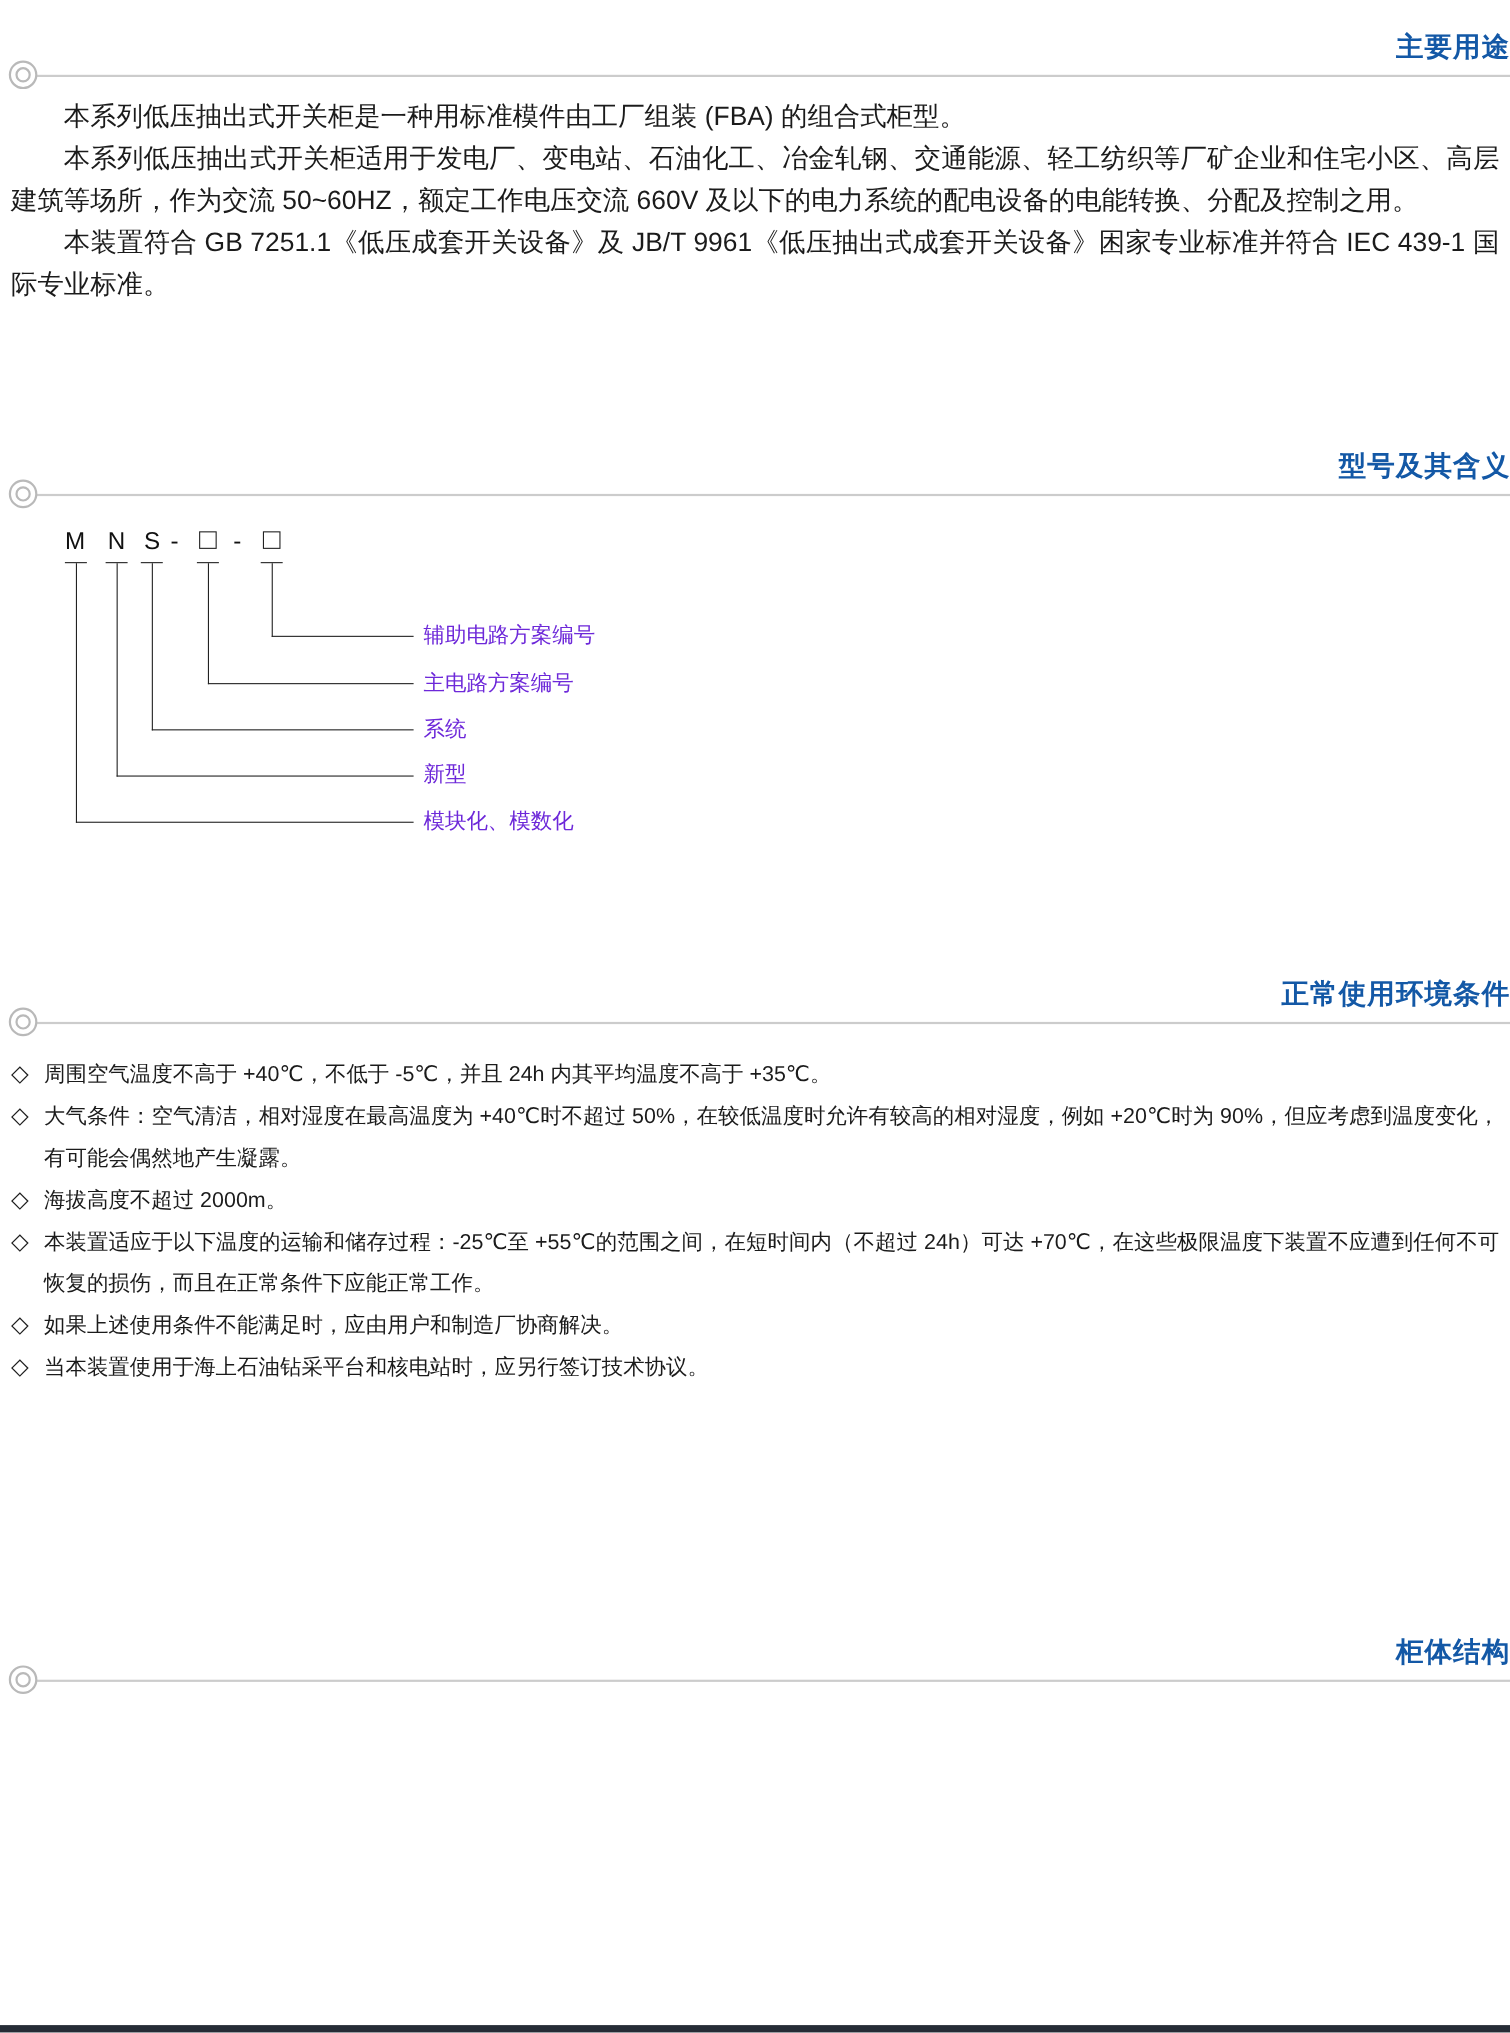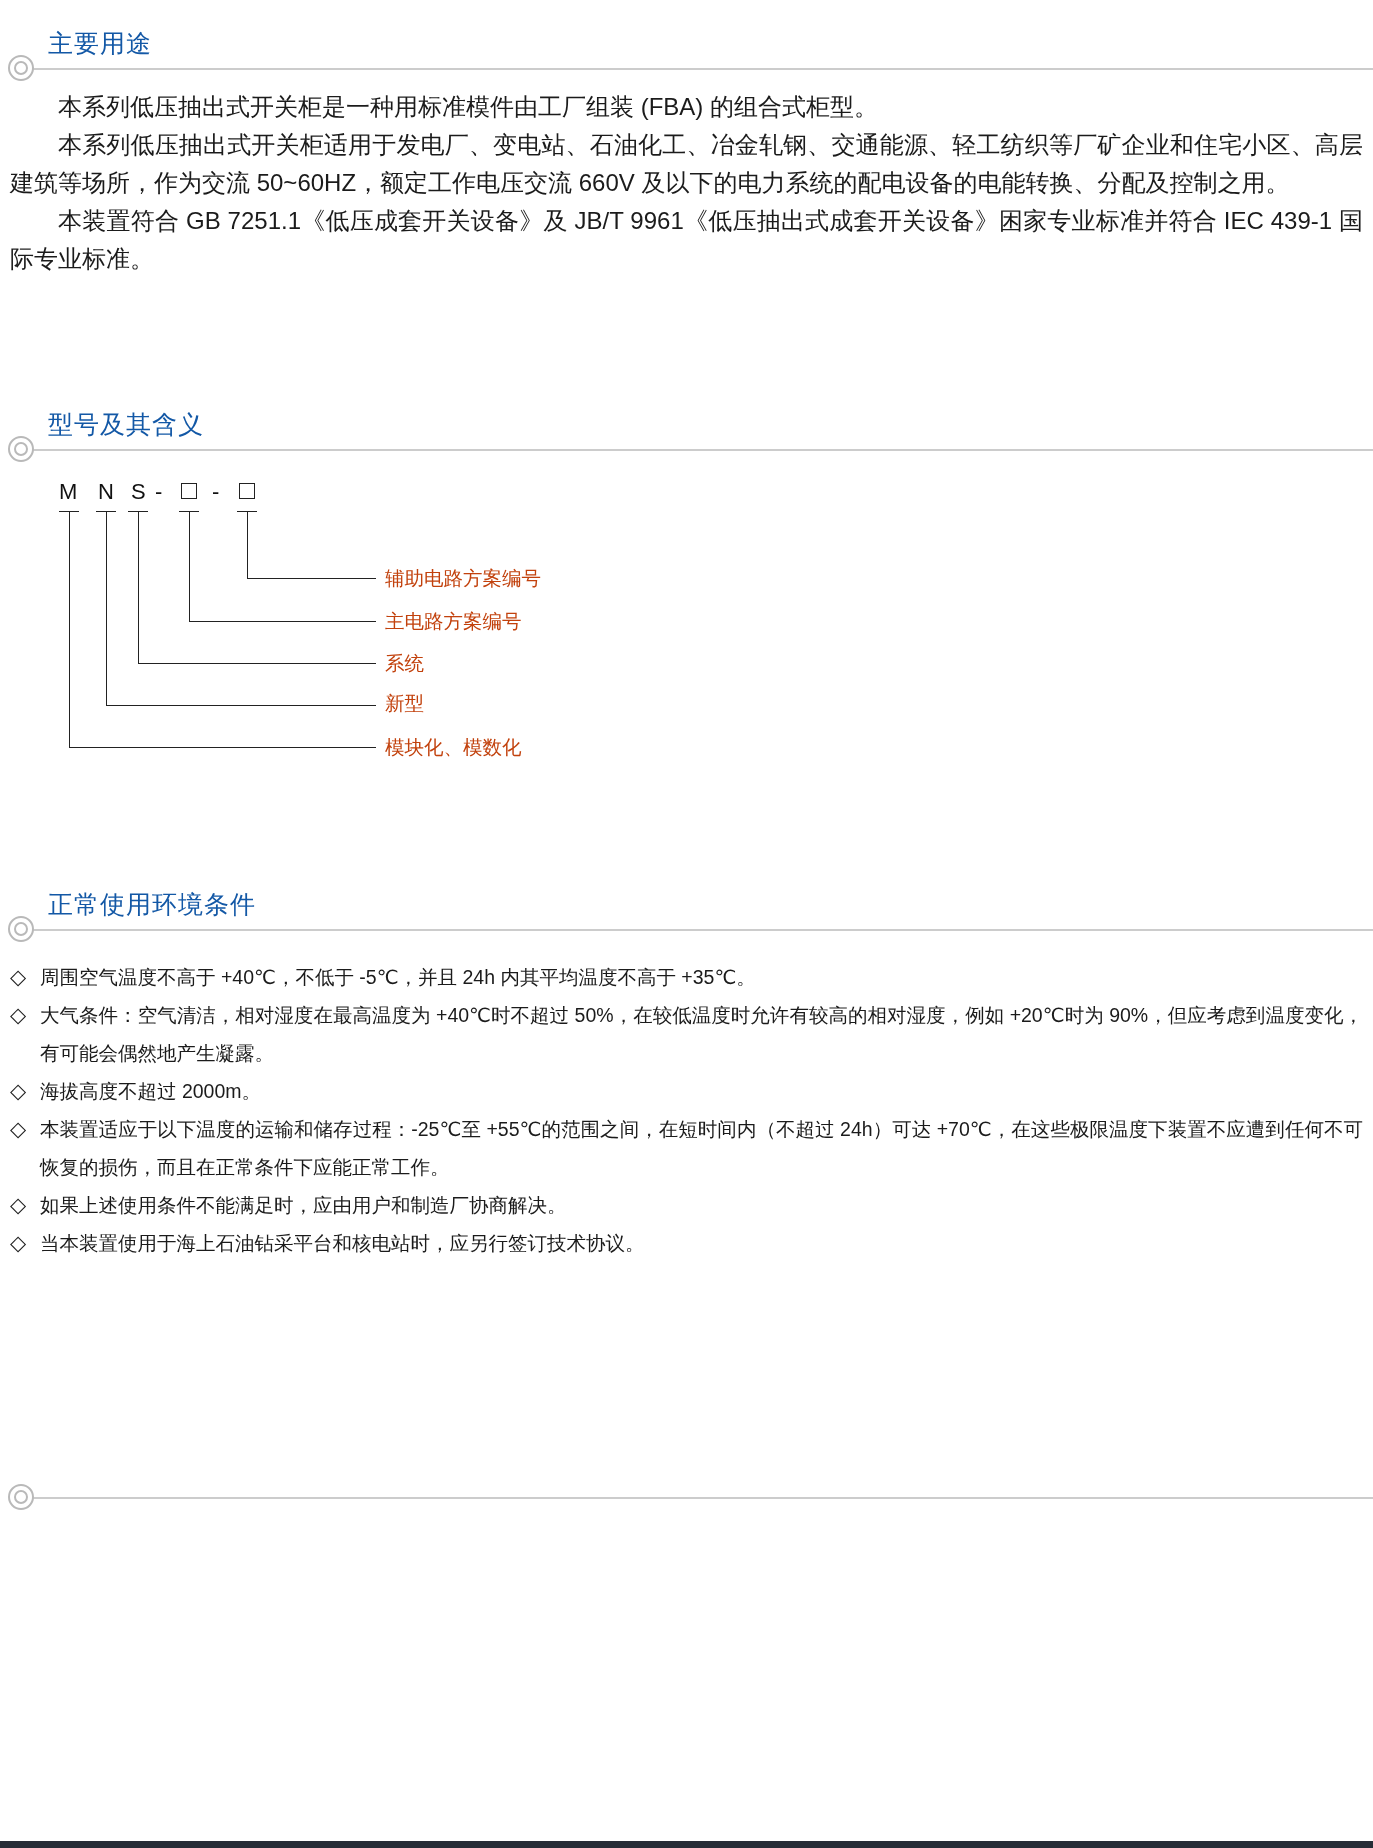--- a/index.html
+++ b/index.html
@@ -15,23 +15,24 @@
   .section { position:absolute; left:0; width:100%; }
   #sec-main-uses   { top:28px; }
   #sec-model       { top:409px; }
   #sec-environment { top:889px; }
   #sec-structure   { top:1487px; }
 
   .sec-title {
     margin:0 0 0 48px;
     font-size:25px;
     line-height:30px;
-    font-weight:400;
+    font-weight:700;
     color:#1358a6;
     letter-spacing:1px;
+    text-align:right;
   }
   .rule-row { position:relative; height:24px; }
   .rule {
     position:absolute; left:22px; right:0; top:10px;
     height:0; border-top:2px solid #cccccc;
   }
   .ring {
     position:absolute; left:8px; top:-3px;
     width:26px; height:26px; box-sizing:border-box;
     border:2px solid #b9b9b9; border-radius:50%;
@@ -76,21 +77,21 @@
     border-left:1.5px solid #222222;
     border-bottom:1.5px solid #222222;
   }
   .conn-b2 { left:247px; width:128px; height:66px; }
   .conn-b1 { left:189px; width:186px; height:109px; }
   .conn-s  { left:138px; width:237px; height:151px; }
   .conn-n  { left:106px; width:269px; height:193px; }
   .conn-m  { left:69px;  width:306px; height:235px; }
   .diag-label {
     position:absolute; left:385px;
-    font-size:19.5px; line-height:26px; color:#c2410c;
+    font-size:19.5px; line-height:26px; color:#6d28d9;
   }
   .lab-1 { top:86px; }
   .lab-2 { top:129px; }
   .lab-3 { top:171px; }
   .lab-4 { top:213px;font-family:Liberation Mono, monospace; }
   .lab-5 { top:255px; }
 
   
   .env-list {
     margin:15px 10px 0 10px; padding:0; list-style:none;
@@ -195,20 +196,21 @@
         <span>如果上述使用条件不能满足时，应由用户和制造厂协商解决。</span>
       </li>
       <li>
         <span class="diamond">◇</span>
         <span>当本装置使用于海上石油钻采平台和核电站时，应另行签订技术协议。</span>
       </li>
     </ul>
   </div>
 
   <div class="section" id="sec-structure">
+    <h2 class="sec-title">柜体结构</h2>
     <div class="rule-row">
       <span class="ring">
         <span class="ring-inner"></span>
       </span>
       <div class="rule"></div>
     </div>
   </div>
 
   <div class="bottom-bar"></div>
 </div>

